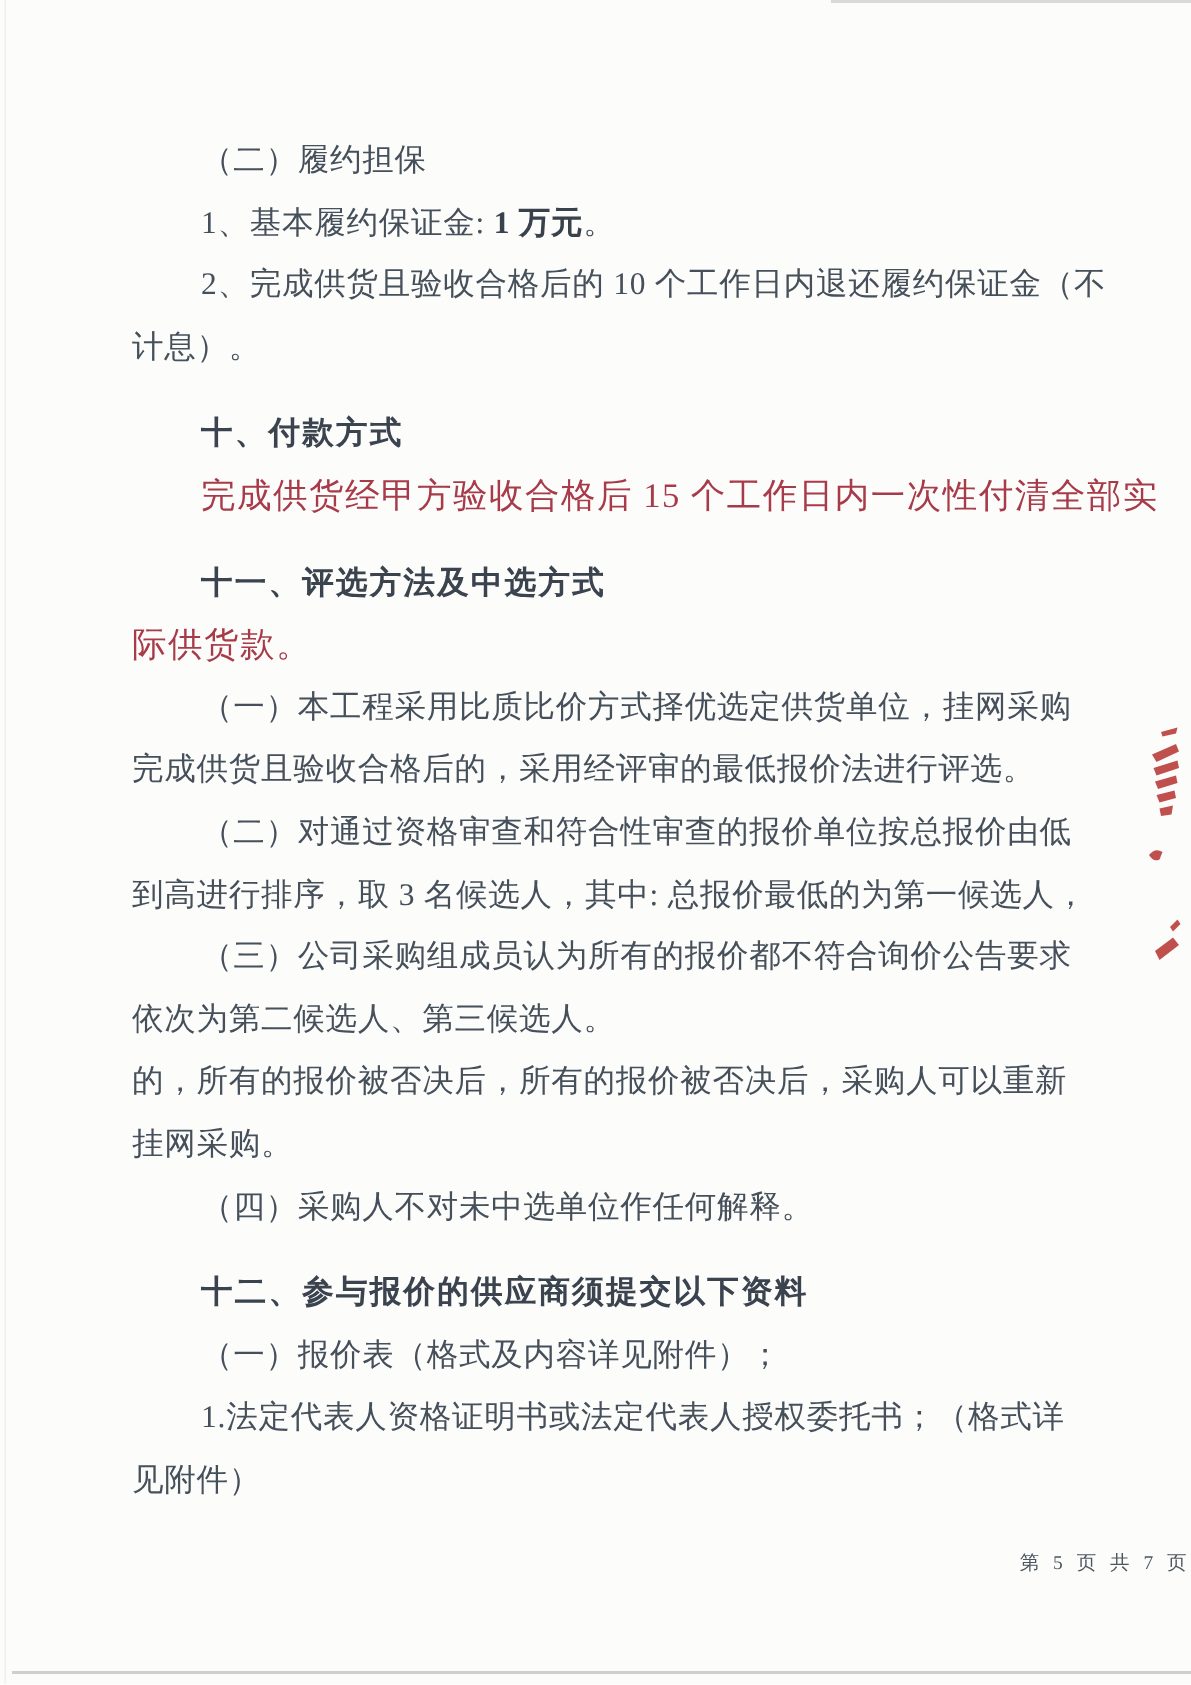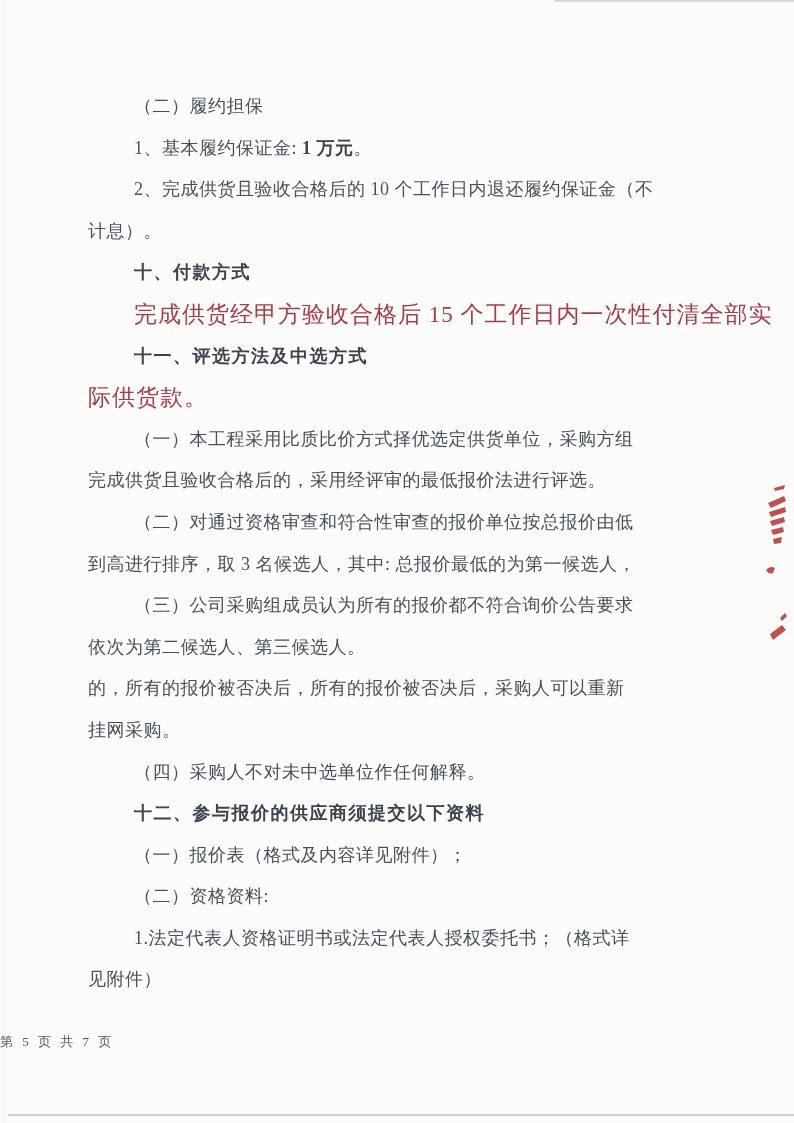--- a/index.html
+++ b/index.html
@@ -17,49 +17,50 @@
     overflow:hidden;
     font-family:"Liberation Serif","DejaVu Serif",serif;
   }
   .content{
     position:absolute;
     left:88px;top:86px;
     width:660px;
   }
   .line{
     line-height:41.6px;
-    font-size:18px;
+    font-size:21px;
     white-space:nowrap;
     color:var(--body-color);
   }
   .line.indent{padding-left:46px;}
   .line.body{
     font-family:"Liberation Serif","DejaVu Serif",serif;
     letter-spacing:0.5px;
   }
   .line.heading{
     font-family:"Liberation Sans","DejaVu Sans",sans-serif;
     font-weight:700;
     color:var(--heading-color);
     letter-spacing:1.5px;
+    margin-top:16px;
   }
   .line.red{
     font-weight:400;
     color:var(--red-color);
     letter-spacing:1px;
     font-size:23px;
   }
   .seg-bold{
     font-weight:700;
     color:var(--bold-color);
   }
   .footer{
     position:absolute;
     top:1033px;left:0;width:100%;
-    text-align:left;
+    text-align:right;
     font-size:13px;
     color:#4c565f;
     letter-spacing:3px;
     font-family:"Liberation Serif","DejaVu Serif",serif;
   }
   .stamp{
     position:absolute;
     left:754px;top:482px;
     width:40px;height:165px;
   }
@@ -92,32 +93,31 @@
 
   <div class="content">
       <div class="line body indent"><span>（二）履约担保</span></div>
       <div class="line body indent"><span>1、基本履约保证金: </span><span class="seg-bold">1 万元</span><span>。</span></div>
       <div class="line body indent"><span>2、完成供货且验收合格后的 10 个工作日内退还履约保证金（不</span></div>
       <div class="line body"><span>计息）。</span></div>
       <div class="line heading indent"><span>十、付款方式</span></div>
       <div class="line red indent"><span>完成供货经甲方验收合格后 15 个工作日内一次性付清全部实</span></div>
       <div class="line heading indent"><span>十一、评选方法及中选方式</span></div>
       <div class="line red"><span>际供货款。</span></div>
-      <div class="line body indent"><span>（一）本工程采用比质比价方式择优选定供货单位，采购方组</span></div>
+      <div class="line body indent"><span>（一）本工程采用比质比价方式择优选定供货单位，挂网采购</span></div>
       <div class="line body"><span>完成供货且验收合格后的，采用经评审的最低报价法进行评选。</span></div>
       <div class="line body indent"><span>（二）对通过资格审查和符合性审查的报价单位按总报价由低</span></div>
       <div class="line body"><span>到高进行排序，取 3 名候选人，其中: 总报价最低的为第一候选人，</span></div>
       <div class="line body indent"><span>（三）公司采购组成员认为所有的报价都不符合询价公告要求</span></div>
       <div class="line body"><span>依次为第二候选人、第三候选人。</span></div>
       <div class="line body"><span>的，所有的报价被否决后，所有的报价被否决后，采购人可以重新</span></div>
       <div class="line body"><span>挂网采购。</span></div>
       <div class="line body indent"><span>（四）采购人不对未中选单位作任何解释。</span></div>
       <div class="line heading indent"><span>十二、参与报价的供应商须提交以下资料</span></div>
       <div class="line body indent"><span>（一）报价表（格式及内容详见附件）；</span></div>
-      <div class="line body indent"><span>（二）资格资料:</span></div>
       <div class="line body indent"><span>1.法定代表人资格证明书或法定代表人授权委托书；（格式详</span></div>
       <div class="line body"><span>见附件）</span></div>
     </div>
 
   <svg class="stamp" viewBox="0 0 40 165" aria-hidden="true">
     <path d="M20 6 L31 3 L30 7 L21 9 Z" fill="#c0504d"></path>
     <path d="M14 21 L30 14 L32 19 L17 26 Z" fill="#c0504d"></path>
     <path d="M15 30 L31 25 L32 30 L17 35 Z" fill="#c0504d"></path>
     <path d="M16 39 L30 35 L31 40 L18 44 Z" fill="#c0504d"></path>
     <path d="M17 48 L29 45 L30 50 L19 53 Z" fill="#c0504d"></path>

